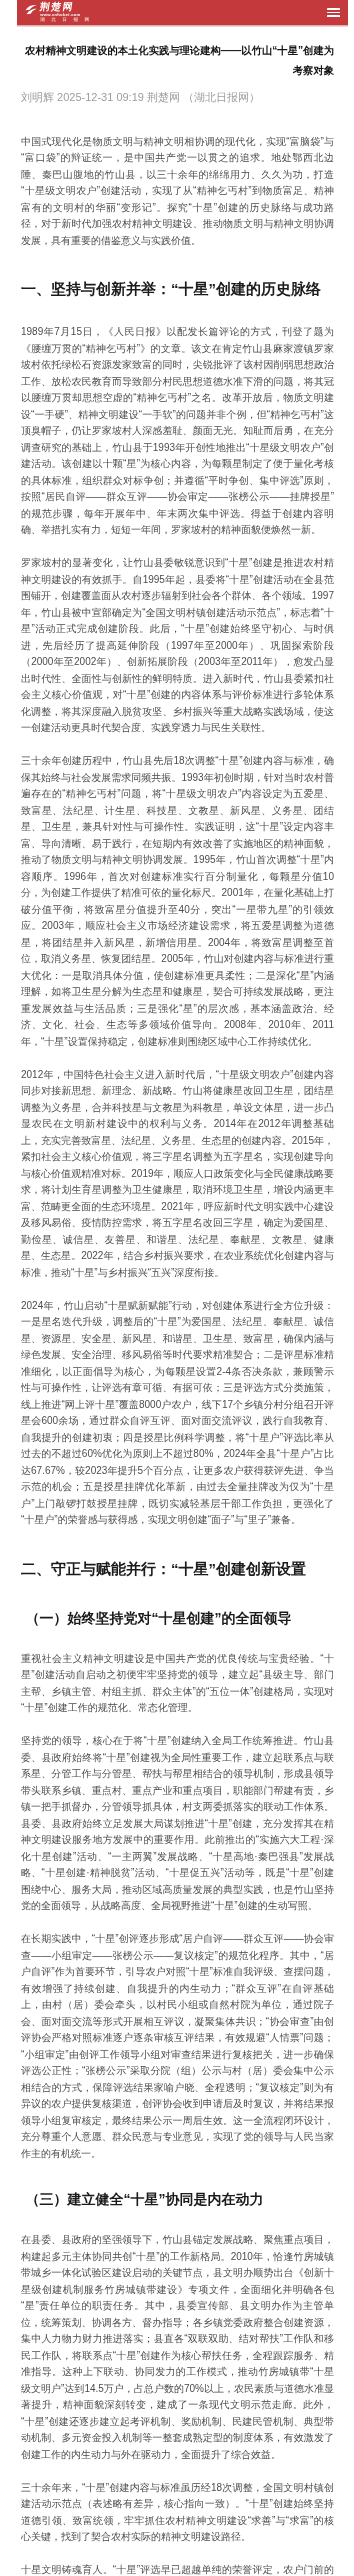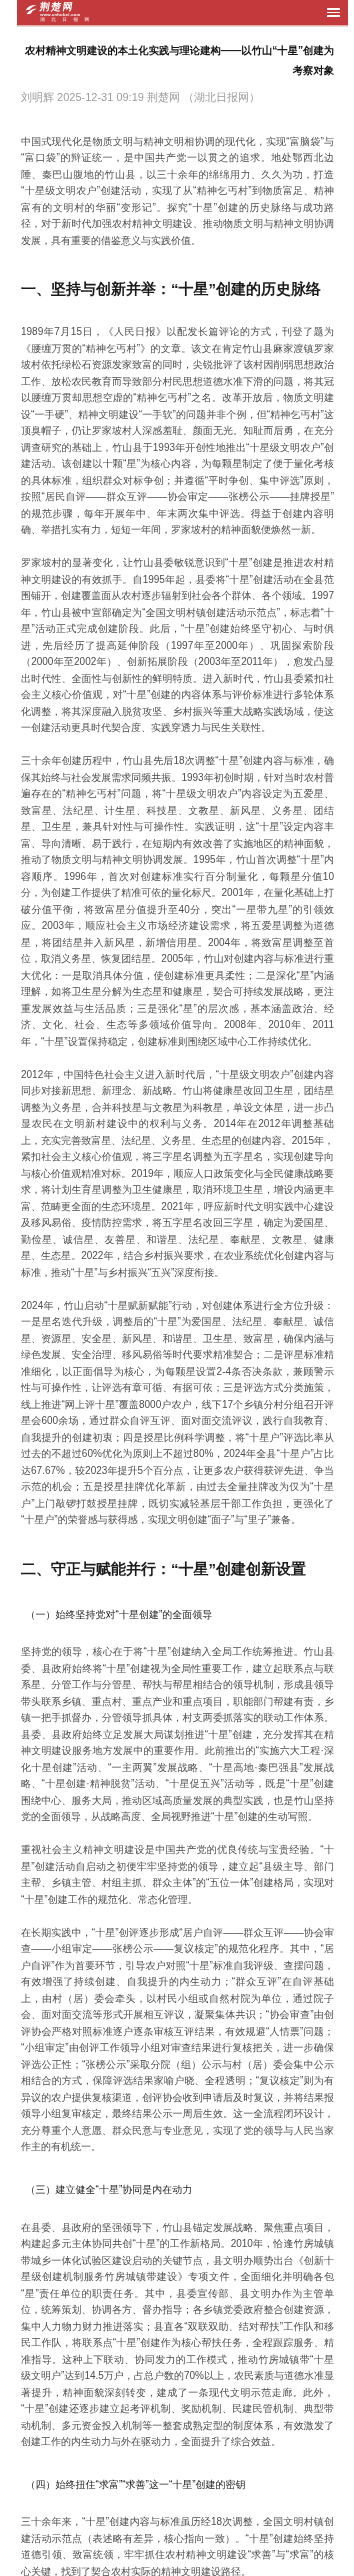--- a/index.html
+++ b/index.html
@@ -42,21 +42,21 @@
 
   .blk-p {
     font-size:10px; color:#4c4c4c; line-height:16.5px;
     text-align:justify; margin:16.5px 0;
   }
   .blk-h2 {
     font-size:15px; color:#1b1b1b; font-weight:bold;
     margin:28px 0 23px 0; line-height:1.6;
   }
   .blk-h3 {
-    font-size:10px; color:#1b1b1b; font-weight:normal;
+    font-size:14px; color:#1b1b1b; font-weight:bold;
     margin:26px 0 21.6px 0; padding-left:4.6px; line-height:1.6;
   }
 </style>
 </head>
 <body>
 
 <header class="masthead">
   <a class="logo">
     <span class="logo-mark">
       <svg width="12.4" height="11.3" viewBox="0 0 24 22">
@@ -83,23 +83,22 @@
   <div>
       <p class="blk-p">中国式现代化是物质文明与精神文明相协调的现代化，实现“富脑袋”与“富口袋”的辩证统一，是中国共产党一以贯之的追求。地处鄂西北边陲、秦巴山腹地的竹山县，以三十余年的绵绵用力、久久为功，打造“十星级文明农户”创建活动，实现了从“精神乞丐村”到物质富足、精神富有的文明村的华丽“变形记”。探究“十星”创建的历史脉络与成功路径，对于新时代加强农村精神文明建设、推动物质文明与精神文明协调发展，具有重要的借鉴意义与实践价值。</p>
       <h2 class="blk-h2">一、坚持与创新并举：“十星”创建的历史脉络</h2>
       <p class="blk-p">1989年7月15日，《人民日报》以配发长篇评论的方式，刊登了题为《腰缠万贯的“精神乞丐村”》的文章。该文在肯定竹山县麻家渡镇罗家坡村依托绿松石资源发家致富的同时，尖锐批评了该村因削弱思想政治工作、放松农民教育而导致部分村民思想道德水准下滑的问题，将其冠以腰缠万贯却思想空虚的“精神乞丐村”之名。改革开放后，物质文明建设“一手硬”、精神文明建设“一手软”的问题并非个例，但“精神乞丐村”这顶臭帽子，仍让罗家坡村人深感羞耻、颜面无光。知耻而后勇，在充分调查研究的基础上，竹山县于1993年开创性地推出“十星级文明农户”创建活动。该创建以十颗“星”为核心内容，为每颗星制定了便于量化考核的具体标准，组织群众对标争创；并遵循“平时争创、集中评选”原则，按照“居民自评——群众互评——协会审定——张榜公示——挂牌授星”的规范步骤，每年开展年中、年末两次集中评选。得益于创建内容明确、举措扎实有力，短短一年间，罗家坡村的精神面貌便焕然一新。</p>
       <p class="blk-p">罗家坡村的显著变化，让竹山县委敏锐意识到“十星”创建是推进农村精神文明建设的有效抓手。自1995年起，县委将“十星”创建活动在全县范围铺开，创建覆盖面从农村逐步辐射到社会各个群体、各个领域。1997年，竹山县被中宣部确定为“全国文明村镇创建活动示范点”，标志着“十星”活动正式完成创建阶段。此后，“十星”创建始终坚守初心、与时俱进，先后经历了提高延伸阶段（1997年至2000年）、巩固探索阶段（2000年至2002年）、创新拓展阶段（2003年至2011年），愈发凸显出时代性、全面性与创新性的鲜明特质。进入新时代，竹山县委紧扣社会主义核心价值观，对“十星”创建的内容体系与评价标准进行多轮体系化调整，将其深度融入脱贫攻坚、乡村振兴等重大战略实践场域，使这一创建活动更具时代契合度、实践穿透力与民生关联性。</p>
       <p class="blk-p">三十余年创建历程中，竹山县先后18次调整“十星”创建内容与标准，确保其始终与社会发展需求同频共振。1993年初创时期，针对当时农村普遍存在的“精神乞丐村”问题，将“十星级文明农户”内容设定为五爱星、致富星、法纪星、计生星、科技星、文教星、新风星、义务星、团结星、卫生星，兼具针对性与可操作性。实践证明，这“十星”设定内容丰富、导向清晰、易于践行，在短期内有效改善了实施地区的精神面貌，推动了物质文明与精神文明协调发展。1995年，竹山首次调整“十星”内容顺序。1996年，首次对创建标准实行百分制量化，每颗星分值10分，为创建工作提供了精准可依的量化标尺。2001年，在量化基础上打破分值平衡，将致富星分值提升至40分，突出“一星带九星”的引领效应。2003年，顺应社会主义市场经济建设需求，将五爱星调整为道德星，将团结星并入新风星，新增信用星。2004年，将致富星调整至首位，取消义务星、恢复团结星。2005年，竹山对创建内容与标准进行重大优化：一是取消具体分值，使创建标准更具柔性；二是深化“星”内涵理解，如将卫生星分解为生态星和健康星，契合可持续发展战略，更注重发展效益与生活品质；三是强化“星”的层次感，基本涵盖政治、经济、文化、社会、生态等多领域价值导向。2008年、2010年、2011年，“十星”设置保持稳定，创建标准则围绕区域中心工作持续优化。</p>
       <p class="blk-p">2012年，中国特色社会主义进入新时代后，“十星级文明农户”创建内容同步对接新思想、新理念、新战略。竹山将健康星改回卫生星，团结星调整为义务星，合并科技星与文教星为科教星，单设文体星，进一步凸显农民在文明新村建设中的权利与义务。2014年在2012年调整基础上，充实完善致富星、法纪星、义务星、生态星的创建内容。2015年，紧扣社会主义核心价值观，将三字星名调整为五字星名，实现创建导向与核心价值观精准对标。2019年，顺应人口政策变化与全民健康战略要求，将计划生育星调整为卫生健康星，取消环境卫生星，增设内涵更丰富、范畴更全面的生态环境星。2021年，呼应新时代文明实践中心建设及移风易俗、疫情防控需求，将五字星名改回三字星，确定为爱国星、勤俭星、诚信星、友善星、和谐星、法纪星、奉献星、文教星、健康星、生态星。2022年，结合乡村振兴要求，在农业系统优化创建内容与标准，推动“十星”与乡村振兴“五兴”深度衔接。</p>
       <p class="blk-p">2024年，竹山启动“十星赋新赋能”行动，对创建体系进行全方位升级：一是星名迭代升级，调整后的“十星”为爱国星、法纪星、奉献星、诚信星、资源星、安全星、新风星、和谐星、卫生星、致富星，确保内涵与绿色发展、安全治理、移风易俗等时代要求精准契合；二是评星标准精准细化，以正面倡导为核心，为每颗星设置2-4条否决条款，兼顾警示性与可操作性，让评选有章可循、有据可依；三是评选方式分类施策，线上推进“网上评十星”覆盖8000户农户，线下17个乡镇分村分组召开评星会600余场，通过群众自评互评、面对面交流评议，践行自我教育、自我提升的创建初衷；四是授星比例科学调整，将“十星户”评选比率从过去的不超过60%优化为原则上不超过80%，2024年全县“十星户”占比达67.67%，较2023年提升5个百分点，让更多农户获得获评先进、争当示范的机会；五是授星挂牌优化革新，由过去全量挂牌改为仅为“十星户”上门敲锣打鼓授星挂牌，既切实减轻基层干部工作负担，更强化了“十星户”的荣誉感与获得感，实现文明创建“面子”与“里子”兼备。</p>
       <h2 class="blk-h2">二、守正与赋能并行：“十星”创建创新设置</h2>
       <h3 class="blk-h3">（一）始终坚持党对“十星创建”的全面领导</h3>
+      <p class="blk-p">重视社会主义精神文明建设是中国共产党的优良传统与宝贵经验。“十星”创建活动自启动之初便牢牢坚持党的领导，建立起“县级主导、部门主帮、乡镇主管、村组主抓、群众主体”的“五位一体”创建格局，实现对“十星”创建工作的规范化、常态化管理。</p>
       <p class="blk-p">坚持党的领导，核心在于将“十星”创建纳入全局工作统筹推进。竹山县委、县政府始终将“十星”创建视为全局性重要工作，建立起联系点与联系星、分管工作与分管星、帮扶与帮星相结合的领导机制，形成县领导带头联系乡镇、重点村、重点产业和重点项目，职能部门帮建有责，乡镇一把手抓督办，分管领导抓具体，村支两委抓落实的联动工作体系。县委、县政府始终立足发展大局谋划推进“十星”创建，充分发挥其在精神文明建设服务地方发展中的重要作用。此前推出的“实施六大工程·深化十星创建”活动、“一主两翼”发展战略、“十星高地·秦巴强县”发展战略、“十星创建·精神脱贫”活动、“十星促五兴”活动等，既是“十星”创建围绕中心、服务大局，推动区域高质量发展的典型实践，也是竹山坚持党的全面领导，从战略高度、全局视野推进“十星”创建的生动写照。</p>
-      <p class="blk-p">重视社会主义精神文明建设是中国共产党的优良传统与宝贵经验。“十星”创建活动自启动之初便牢牢坚持党的领导，建立起“县级主导、部门主帮、乡镇主管、村组主抓、群众主体”的“五位一体”创建格局，实现对“十星”创建工作的规范化、常态化管理。</p>
       <p class="blk-p">在长期实践中，“十星”创评逐步形成“居户自评——群众互评——协会审查——小组审定——张榜公示——复议核定”的规范化程序。其中，“居户自评”作为首要环节，引导农户对照“十星”标准自我评级、查摆问题，有效增强了持续创建、自我提升的内生动力；“群众互评”在自评基础上，由村（居）委会牵头，以村民小组或自然村院为单位，通过院子会、面对面交流等形式开展相互评议，凝聚集体共识；“协会审查”由创评协会严格对照标准逐户逐条审核互评结果，有效规避“人情票”问题；“小组审定”由创评工作领导小组对审查结果进行复核把关，进一步确保评选公正性；“张榜公示”采取分院（组）公示与村（居）委会集中公示相结合的方式，保障评选结果家喻户晓、全程透明；“复议核定”则为有异议的农户提供复核渠道，创评协会收到申请后及时复议，并将结果报领导小组复审核定，最终结果公示一周后生效。这一全流程闭环设计，充分尊重个人意愿、群众民意与专业意见，实现了党的领导与人民当家作主的有机统一。</p>
       <h3 class="blk-h3">（三）建立健全“十星”协同是内在动力</h3>
       <p class="blk-p">在县委、县政府的坚强领导下，竹山县锚定发展战略、聚焦重点项目，构建起多元主体协同共创“十星”的工作新格局。2010年，恰逢竹房城镇带城乡一体化试验区建设启动的关键节点，县文明办顺势出台《创新十星级创建机制服务竹房城镇带建设》专项文件，全面细化并明确各包“星”责任单位的职责任务。其中，县委宣传部、县文明办作为主管单位，统筹策划、协调各方、督办指导；各乡镇党委政府整合创建资源，集中人力物力财力推进落实；县直各“双联双助、结对帮扶”工作队和移民工作队，将联系点“十星”创建作为核心帮扶任务，全程跟踪服务、精准指导。这种上下联动、协同发力的工作模式，推动竹房城镇带“十星级文明户”达到14.5万户，占总户数的70%以上，农民素质与道德水准显著提升，精神面貌深刻转变，建成了一条现代文明示范走廊。此外，“十星”创建还逐步建立起考评机制、奖励机制、民建民管机制、典型带动机制、多元资金投入机制等一整套成熟定型的制度体系，有效激发了创建工作的内生动力与外在驱动力，全面提升了综合效益。</p>
-      <h3 class="blk-h3">（四）始终扭住“求富”“求善”这一“十星”创建的密钥</h3>
       <p class="blk-p">三十余年来，“十星”创建内容与标准虽历经18次调整，全国文明村镇创建活动示范点（表述略有差异，核心指向一致）。“十星”创建始终坚持道德引领、致富统领，牢牢抓住农村精神文明建设“求善”与“求富”的核心关键，找到了契合农村实际的精神文明建设路径。</p>
       <p class="blk-p">十星文明铸魂育人。“十星”评选早已超越单纯的荣誉评定，农户门前的星牌不仅是荣誉象征，更成为日常行为的无形规范。道德评议会、邻里互助会、志愿服务队等组织在乡村常态化活跃，爱国守法、诚实守信、邻里和睦的文明新风蔚然成风。十星惠农固本强基。2012年起，“十星”创建创新设置“3+X”激励机制与“十星级文明农户”示范户奖励机制。其中，“3+X”激励机制明确“道德星”“法纪星”“卫生星”为必备“必须项”，其余星为“选择项”，农户在获评“必须项”基础上，每获得一颗“选择项”星，即可享受对应惠民奖励。例如，获评“3+信用星”的农户，可获取信用等级证及相应授信额度，享受贷款利率优惠，这对急需资金发展生产的农户具有极强吸引力。由农商行推出的“十星惠农贷”根据星级高低授信20万-50万元贷款额度，利率较其他农户优惠10%，（截止到2025年4月）全县累计发放654笔1.3亿元。“十星级文明农户”示范户奖励机制初创阶段以现金与政策奖励为主。这些因地制宜的激励措施，“催生全县11万农户自发成为各类致富带头人，涌现出2228家农民专业合作社、家庭农场等市场主体成为乡村振兴建设的主力军。全县上下涌现一大批生动的追星故事，先后多次承办全国及全省精神文明建设现场会、十星文化理论研讨会，推出一大批在县内外影响深远的十星文化节会活动品牌”。</p>
     </div>
 </main>
 
 
 </body></html>

